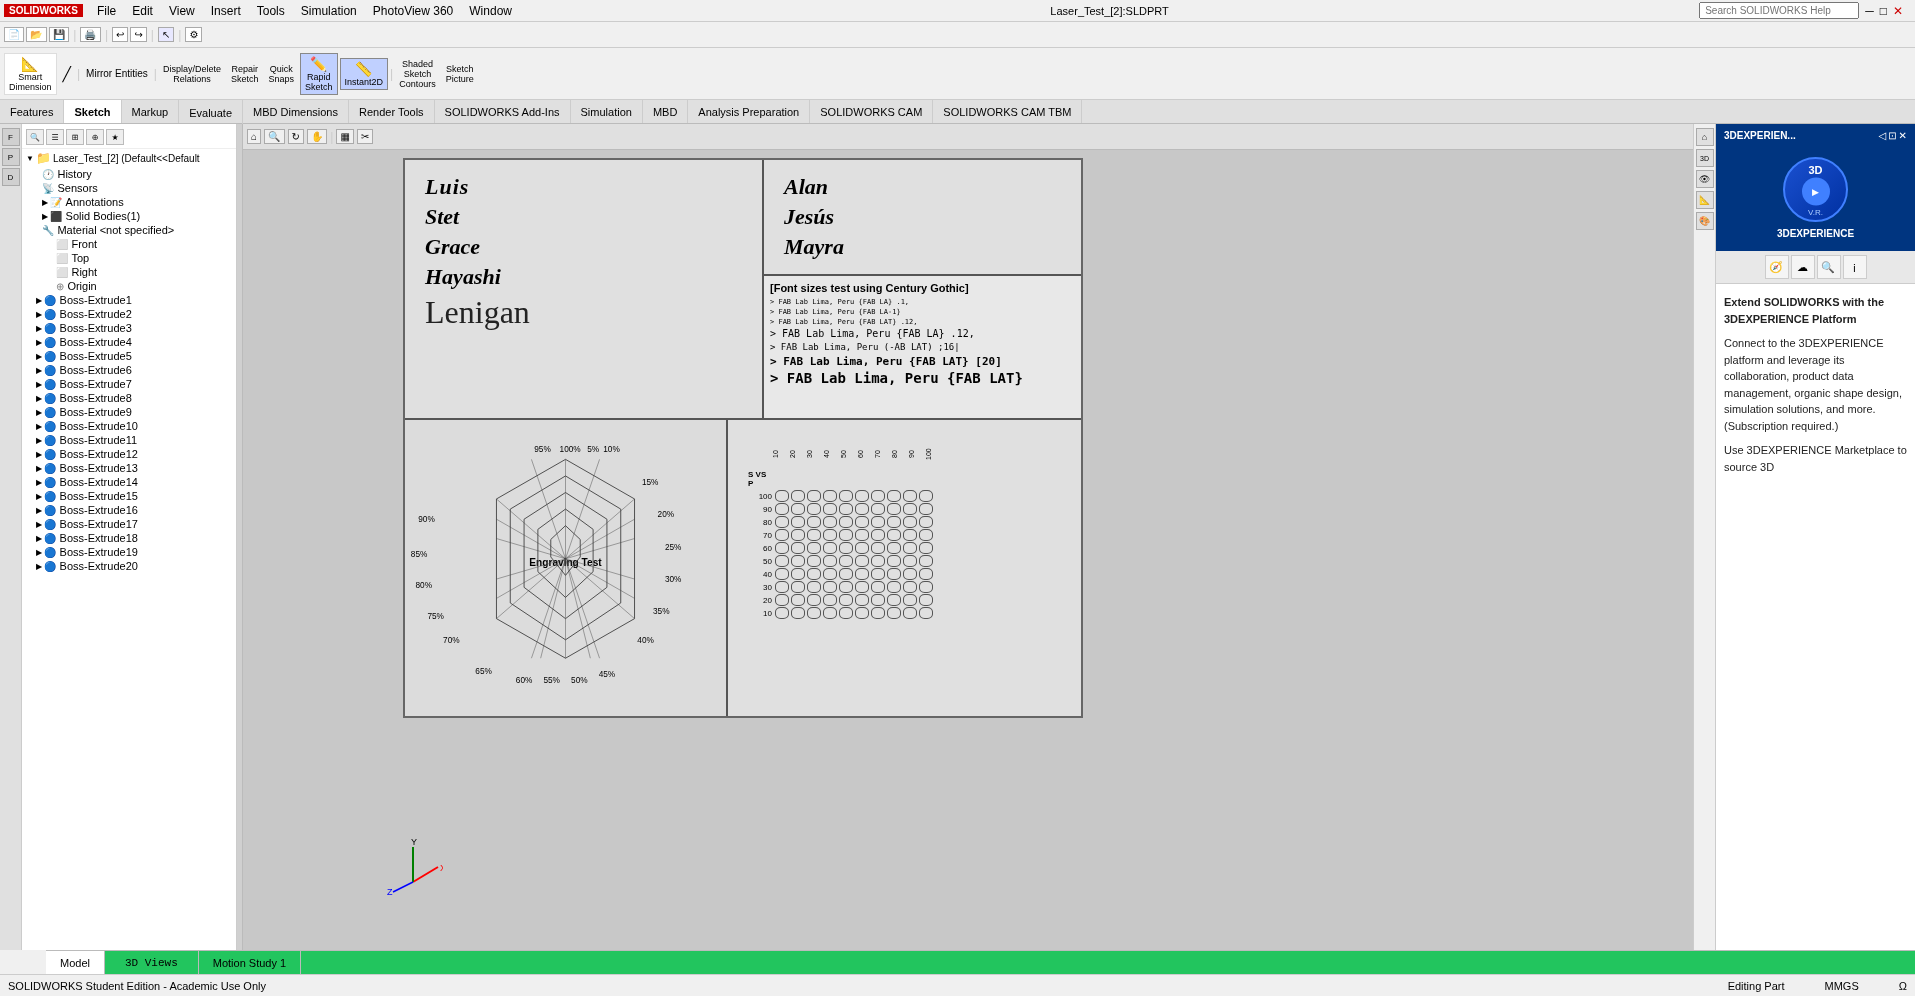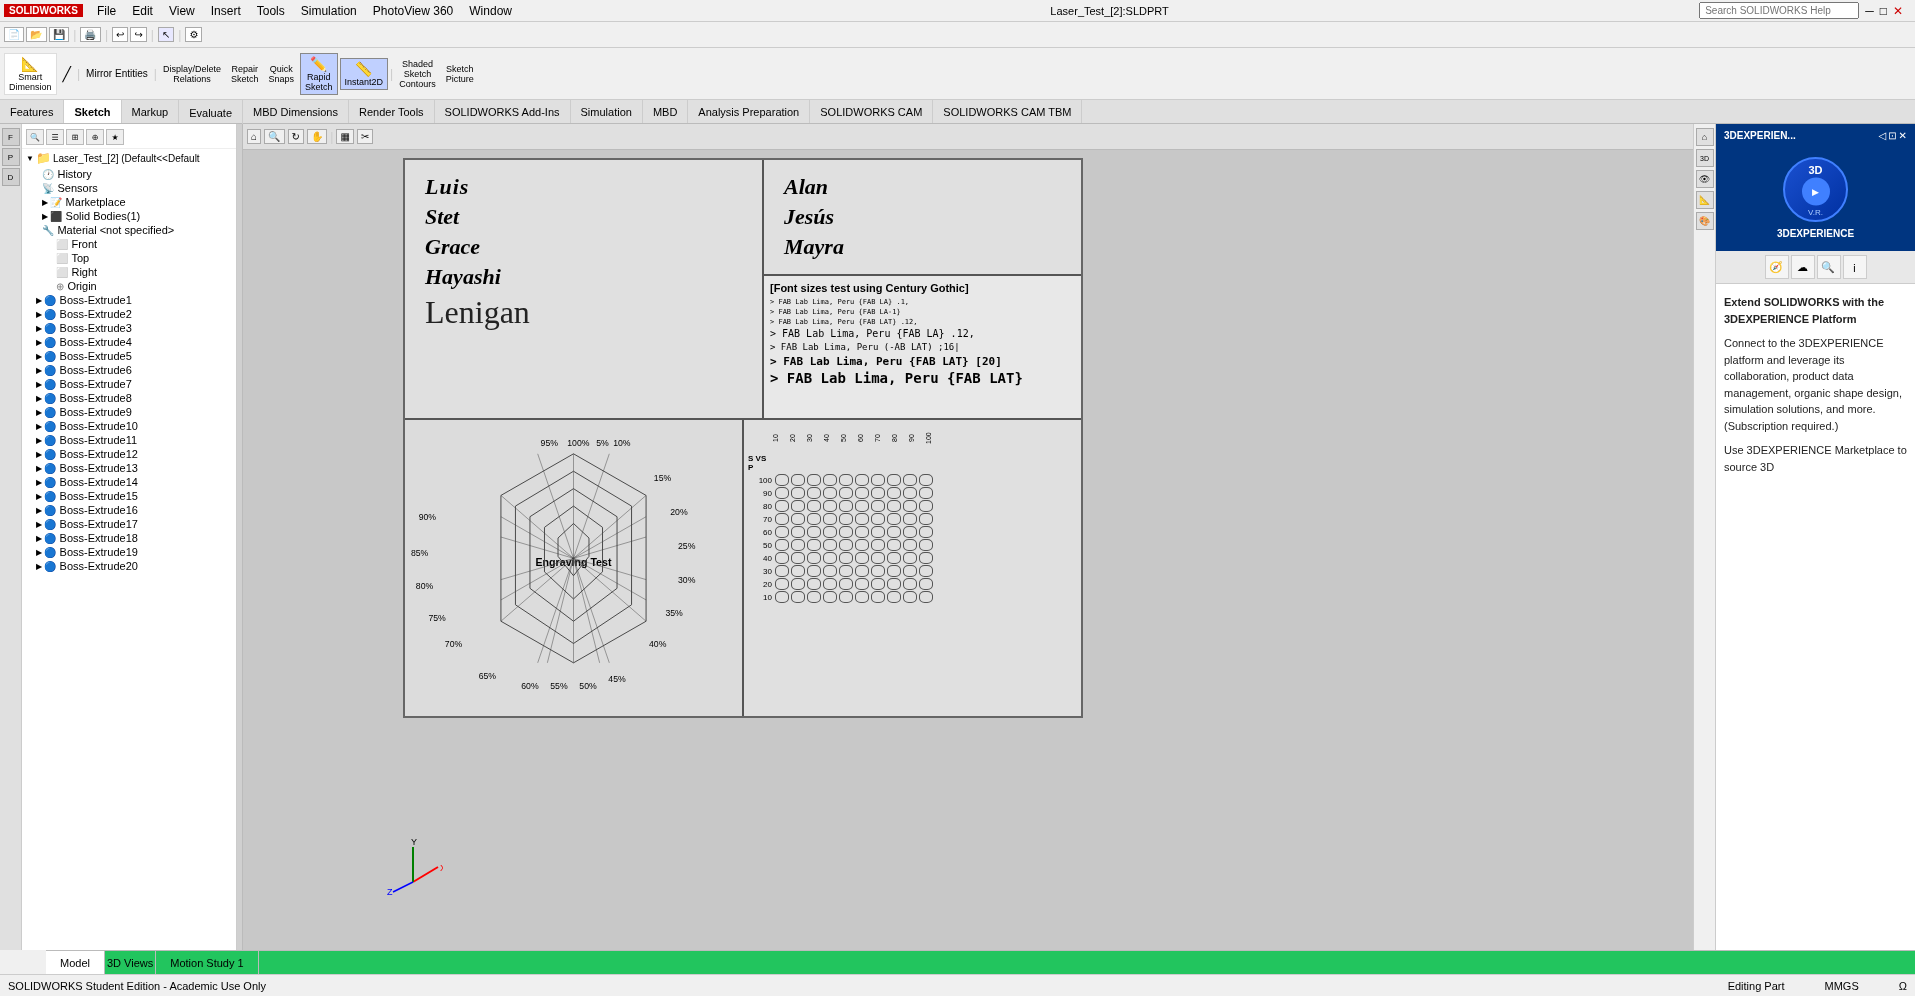--- a/index.html
+++ b/index.html
@@ -143,21 +143,21 @@
       <span style="color:#8060c0; margin-right:3px; font-size:10px;">🕐</span>
       <span>History</span>
     </div>
     <div style="display:flex; align-items:center; padding:1px 4px 1px 20px; cursor:pointer; font-size:11px;">
       <span style="color:#0060c0; margin-right:3px; font-size:10px;">📡</span>
       <span>Sensors</span>
     </div>
     <div style="display:flex; align-items:center; padding:1px 4px 1px 20px; cursor:pointer; font-size:11px;">
       <span style="margin-right:2px; font-size:8px;">▶</span>
       <span style="color:#0060c0; margin-right:3px; font-size:10px;">📝</span>
-      <span>Marketplace</span>
+      <span>Annotations</span>
     </div>
     <div style="display:flex; align-items:center; padding:1px 4px 1px 20px; cursor:pointer; font-size:11px;">
       <span style="margin-right:2px; font-size:8px;">▶</span>
       <span style="color:#0060c0; margin-right:3px; font-size:10px;">⬛</span>
       <span>Solid Bodies(1)</span>
     </div>
     <div style="display:flex; align-items:center; padding:1px 4px 1px 20px; cursor:pointer; font-size:11px;">
       <span style="color:#808080; margin-right:3px; font-size:10px;">🔧</span>
       <span>Material &lt;not specified&gt;</span>
     </div>
@@ -381,21 +381,21 @@
             <line x1="170" y1="130" x2="133" y2="22" stroke="#444" stroke-width="0.5"></line>
             <line x1="170" y1="130" x2="245" y2="87" stroke="#444" stroke-width="0.5"></line>
             <line x1="170" y1="130" x2="245" y2="173" stroke="#444" stroke-width="0.5"></line>
             <line x1="170" y1="130" x2="197" y2="238" stroke="#444" stroke-width="0.5"></line>
             <line x1="170" y1="130" x2="143" y2="238" stroke="#444" stroke-width="0.5"></line>
             <line x1="170" y1="130" x2="95" y2="173" stroke="#444" stroke-width="0.5"></line>
             <line x1="170" y1="130" x2="95" y2="87" stroke="#444" stroke-width="0.5"></line>
           </svg>
         </div>
 
-        <div style="flex:1; background:#e0e0e0; padding:4px; overflow:hidden;">
+        <div style="flex:1; background:#e0e0e0; padding:20px; overflow:hidden;">
           <div style="display:flex; margin-bottom:2px; padding-left:24px;">
 
             <div style="display:flex; gap:1px;">
               <div style="width:16px; font-size:7px; text-align:center; writing-mode:vertical-rl; transform:rotate(180deg); height:28px; overflow:hidden;">10</div>
               <div style="width:16px; font-size:7px; text-align:center; writing-mode:vertical-rl; transform:rotate(180deg); height:28px; overflow:hidden;">20</div>
               <div style="width:16px; font-size:7px; text-align:center; writing-mode:vertical-rl; transform:rotate(180deg); height:28px; overflow:hidden;">30</div>
               <div style="width:16px; font-size:7px; text-align:center; writing-mode:vertical-rl; transform:rotate(180deg); height:28px; overflow:hidden;">40</div>
               <div style="width:16px; font-size:7px; text-align:center; writing-mode:vertical-rl; transform:rotate(180deg); height:28px; overflow:hidden;">50</div>
               <div style="width:16px; font-size:7px; text-align:center; writing-mode:vertical-rl; transform:rotate(180deg); height:28px; overflow:hidden;">60</div>
               <div style="width:16px; font-size:7px; text-align:center; writing-mode:vertical-rl; transform:rotate(180deg); height:28px; overflow:hidden;">70</div>
@@ -599,21 +599,21 @@
       <p style="font-weight:bold; margin-bottom:8px;">Extend SOLIDWORKS with the 3DEXPERIENCE Platform</p>
       <p style="margin-bottom:8px;">Connect to the 3DEXPERIENCE platform and leverage its collaboration, product data management, organic shape design, simulation solutions, and more. (Subscription required.)</p>
       <p>Use 3DEXPERIENCE Marketplace to source 3D</p>
     </div>
   </div>
 
 </div>
 
 <div id="bottom-tab-bar" style="height:24px; background:#22c55e; border-top:1px solid #bbb; display:flex; align-items:stretch;margin-left:46px;">
   <div style="padding:3px 14px; font-size:11px; cursor:pointer; border-right:1px solid #bbb; height:100%; display:flex; align-items:center; background:#fff;">Model</div>
-  <div style="padding:3px 2px; font-size:11px; cursor:pointer; border-right:1px solid #bbb; height:100%; display:flex; align-items:center;">3D Views</div>
+  <div style="padding:3px 20px; font-size:11px; cursor:pointer; border-right:1px solid #bbb; height:100%; display:flex; align-items:center;font-family:Liberation Mono, monospace;">3D Views</div>
   <div style="padding:3px 14px; font-size:11px; cursor:pointer; border-right:1px solid #bbb; height:100%; display:flex; align-items:center;">Motion Study 1</div>
 </div>
 
 <div id="status-bar" style="height:22px; background:#f0f0f0; border-top:1px solid #ccc; display:flex; align-items:center; padding:0 8px; font-size:11px;">
   <span>SOLIDWORKS Student Edition - Academic Use Only</span>
   <div style="flex:1;"></div>
   <span style="margin-right:20px;">Editing Part</span>
   <span style="margin-right:20px;">MMGS</span>
   <span>Ω</span>
 </div>

